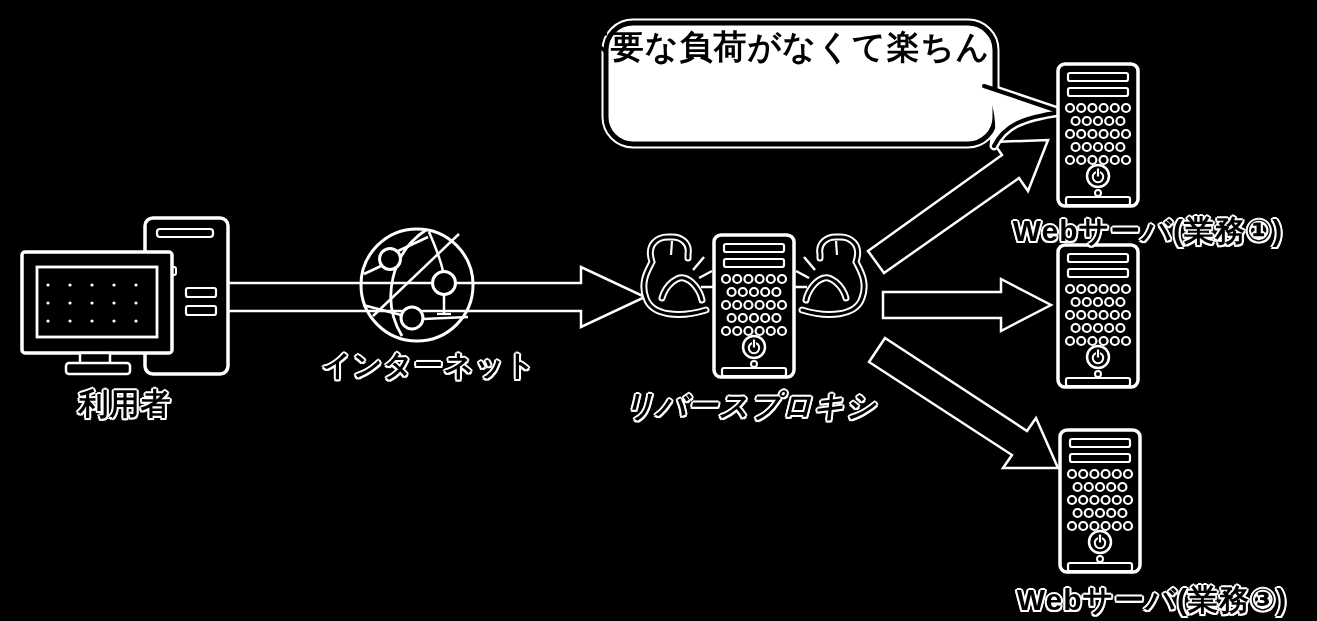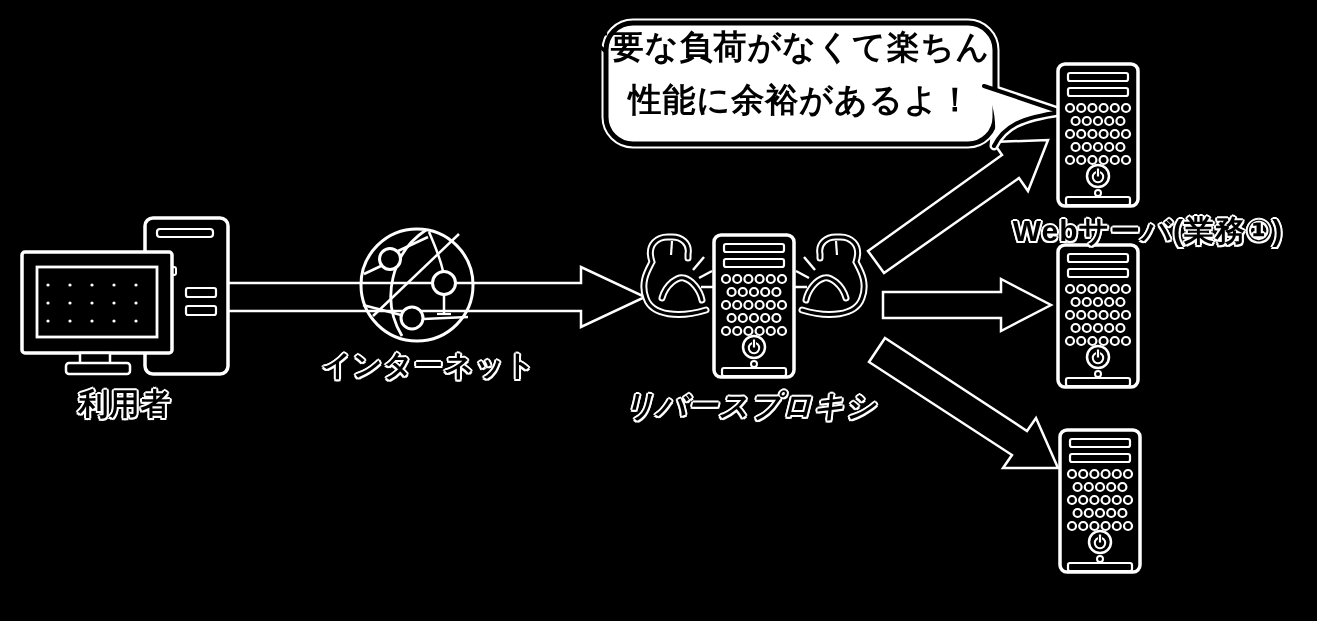--- a/index.html
+++ b/index.html
@@ -149,20 +149,20 @@
     <g transform="translate(1055 242)">
       <use href="#server-icon"></use>
     </g>
     <g transform="translate(1057 427)">
       <use href="#server-icon"></use>
     </g>
   </svg>
 
   <div class="bubble-text">
     <span>不要な負荷がなくて楽ちん！</span>
-    <span>性能に余裕があるよ！</span>
   </div>
 
   <div class="outline-label" style="left:322px;top:346px;width:200px;font-size:29px;">インターネット</div>
   <div class="outline-label" style="left:25px;top:384px;width:200px;">利用者</div>
   <div class="outline-label" style="left:624px;top:386px;width:240px;font-style:italic;">リバースプロキシ</div>
   <div class="outline-label" style="left:983px;top:211px;width:330px;">Webサーバ(業務①)</div>
+  <div class="outline-label" style="left:987px;top:580px;width:330px;">Webサーバ(業務③)</div>
 </div>
 
 </body></html>

